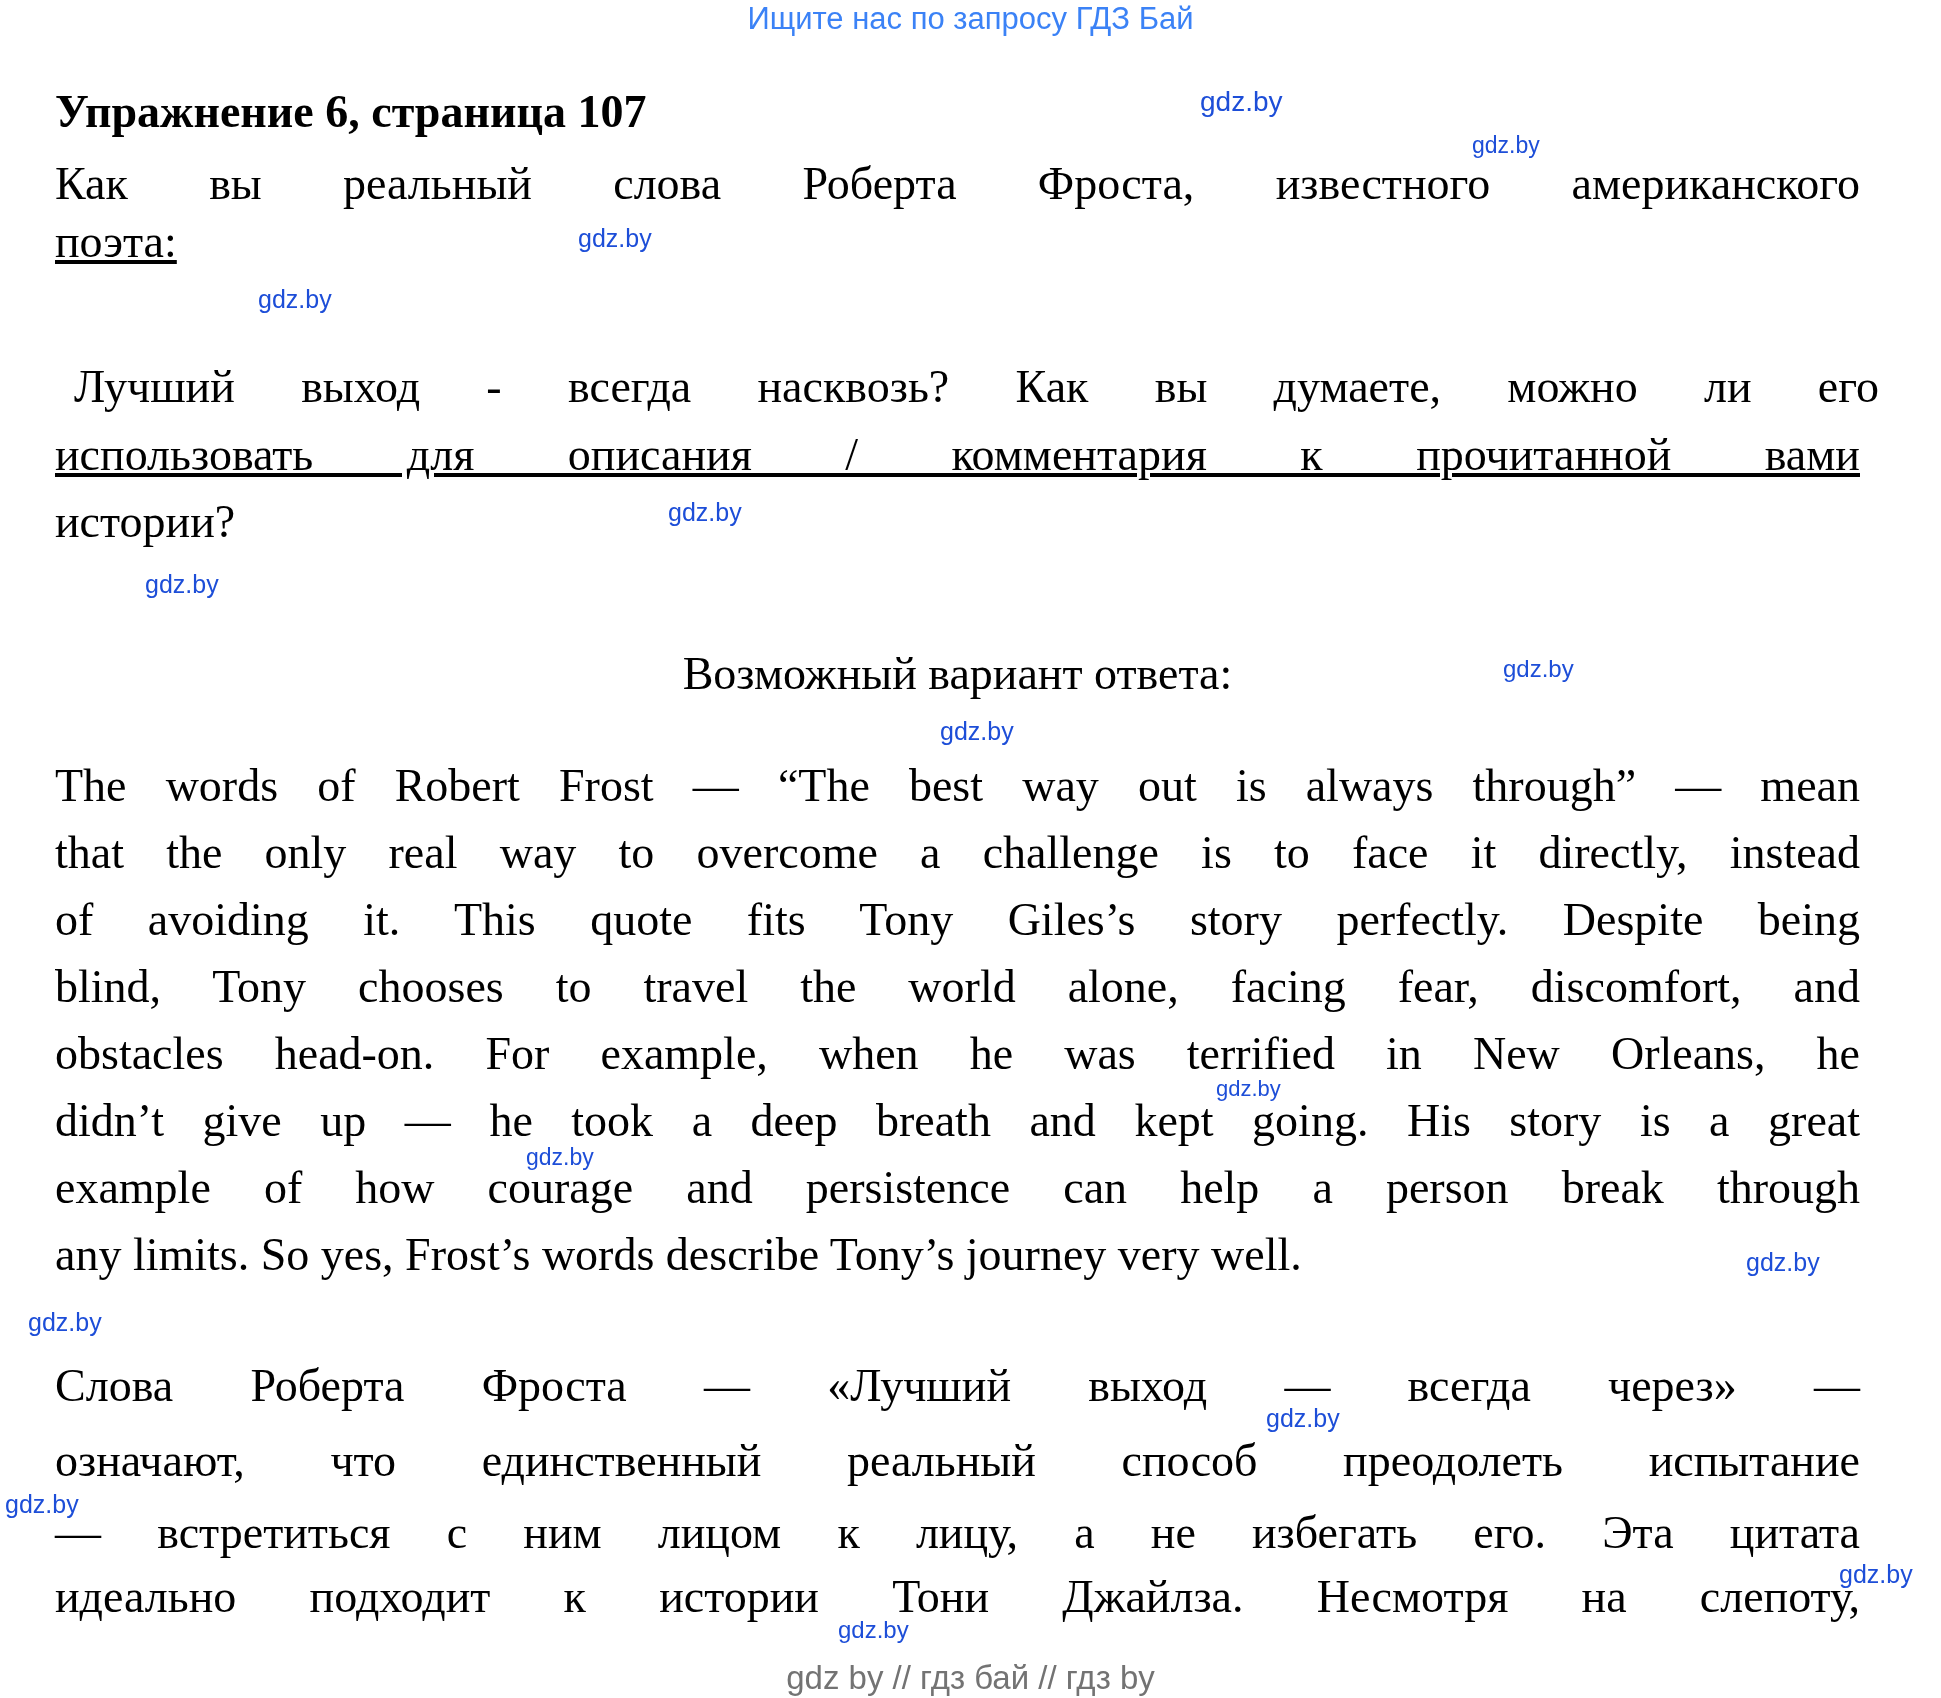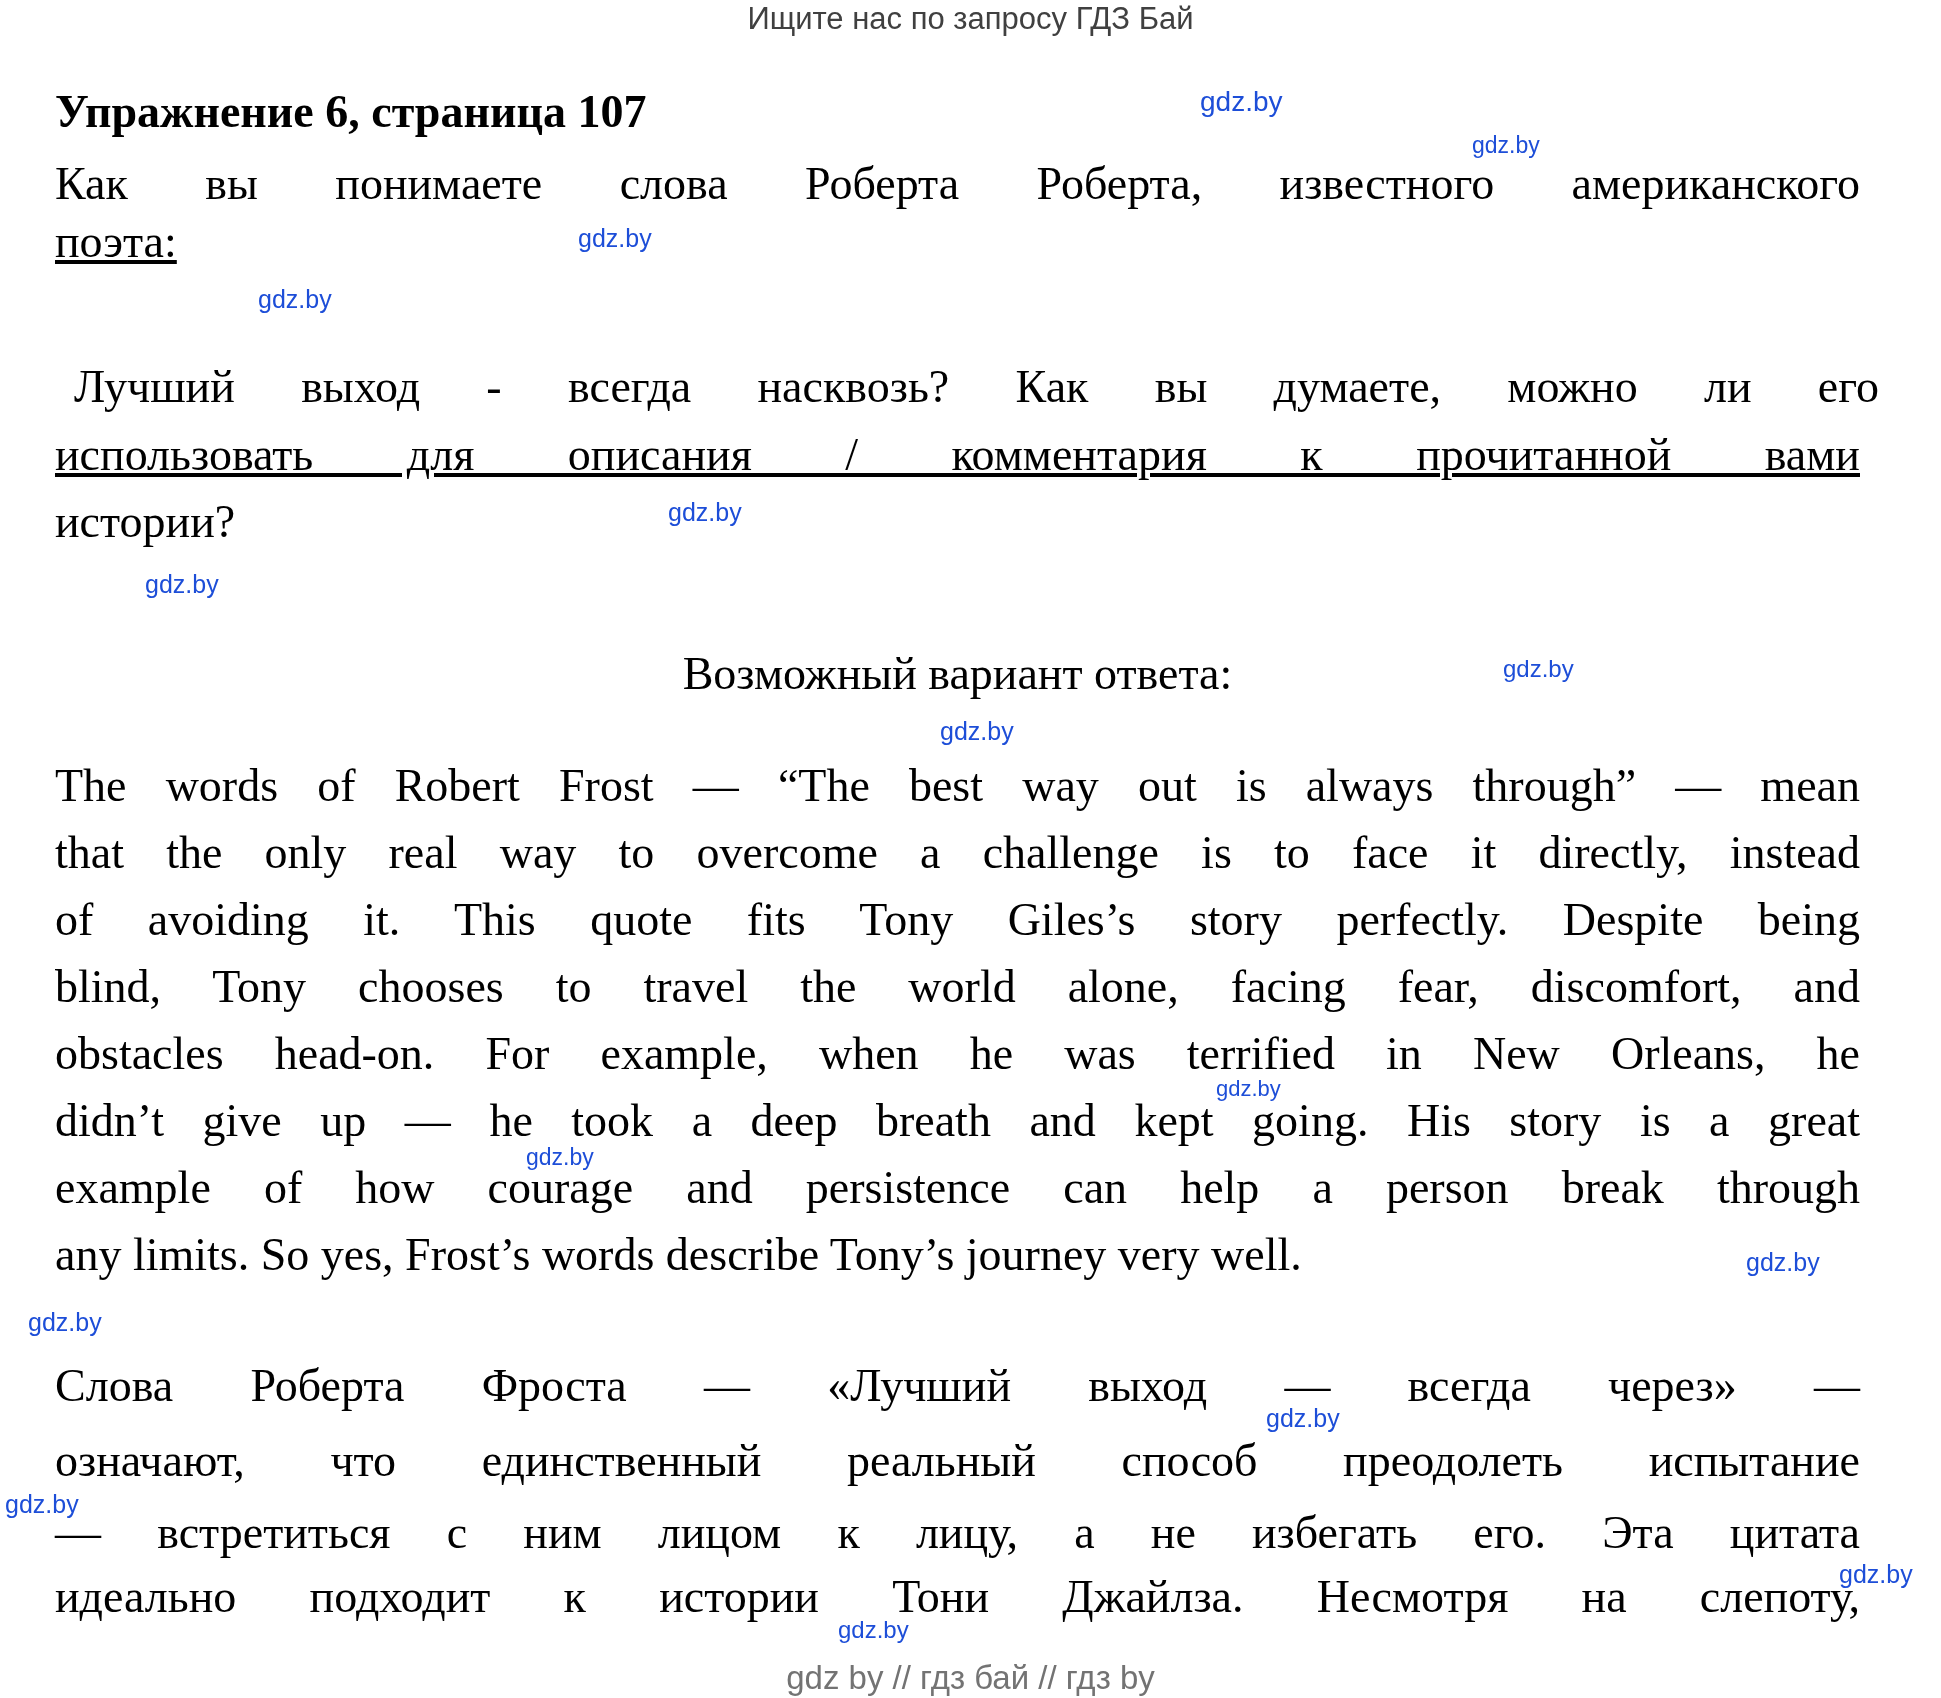--- a/index.html
+++ b/index.html
@@ -9,21 +9,21 @@
     background:#ffffff;
     overflow:hidden;
     font-family:"Liberation Serif", serif;
     color:#000000;
   }
   .banner {
     position:absolute; top:1px; left:0; width:100%;
     text-align:center;
     font-family:"Liberation Sans", sans-serif;
     font-size:31px; font-weight:500;
-    color:#404040;
+    color:#3b82f6;
   }
   .line {
     position:absolute; left:55px; width:1805px;
     font-size:46px; line-height:1.18;
   }
   .just { text-align:justify; text-align-last:justify; text-justify:inter-word; }
   .bold { font-weight:bold; }
   .wm {
     position:absolute;
     font-family:"Liberation Sans", sans-serif;
@@ -39,21 +39,21 @@
 </style>
 </head>
 <body>
 
 <div class="page">
 
   <div class="banner">Ищите нас по запросу ГДЗ Бай</div>
 
   <div class="line bold" style="top:85px;">Упражнение 6, страница 107</div>
 
-  <div class="line just" style="top:157px;">Как вы понимаете слова Роберта Роберта, известного американского</div>
+  <div class="line just" style="top:157px;">Как вы реальный слова Роберта Фроста, известного американского</div>
   <div class="line" style="top:215px;text-decoration:underline;">поэта:</div>
 
   <div class="line just" style="top:360px;margin-left:19px;">Лучший выход - всегда насквозь? Как вы думаете, можно ли его</div>
   <div class="line just" style="top:428px;text-decoration:underline;">использовать для описания / комментария к прочитанной вами</div>
   <div class="line" style="top:495px;">истории?</div>
 
   <div class="line" style="top:647px;text-align:center;">Возможный вариант ответа:</div>
 
   <div class="line just" style="top:759px;">The words of Robert Frost — “The best way out is always through” — mean</div>
   <div class="line just" style="top:826px;">that the only real way to overcome a challenge is to face it directly, instead</div>

